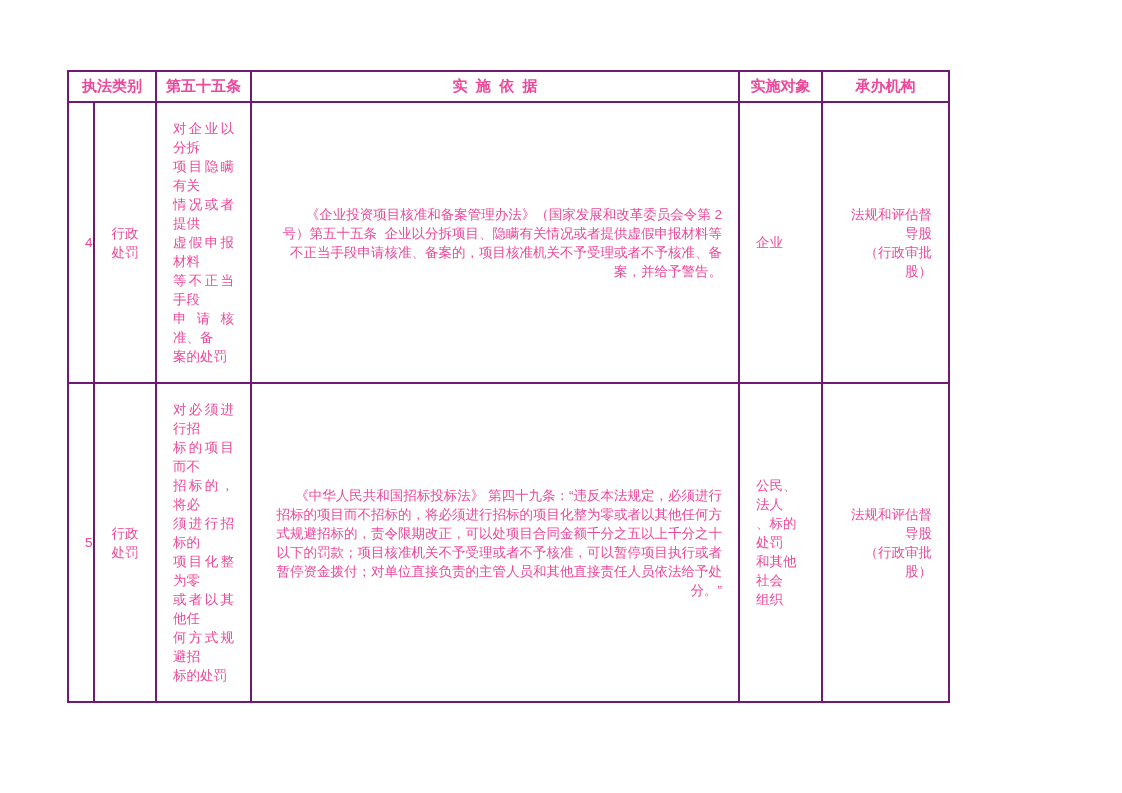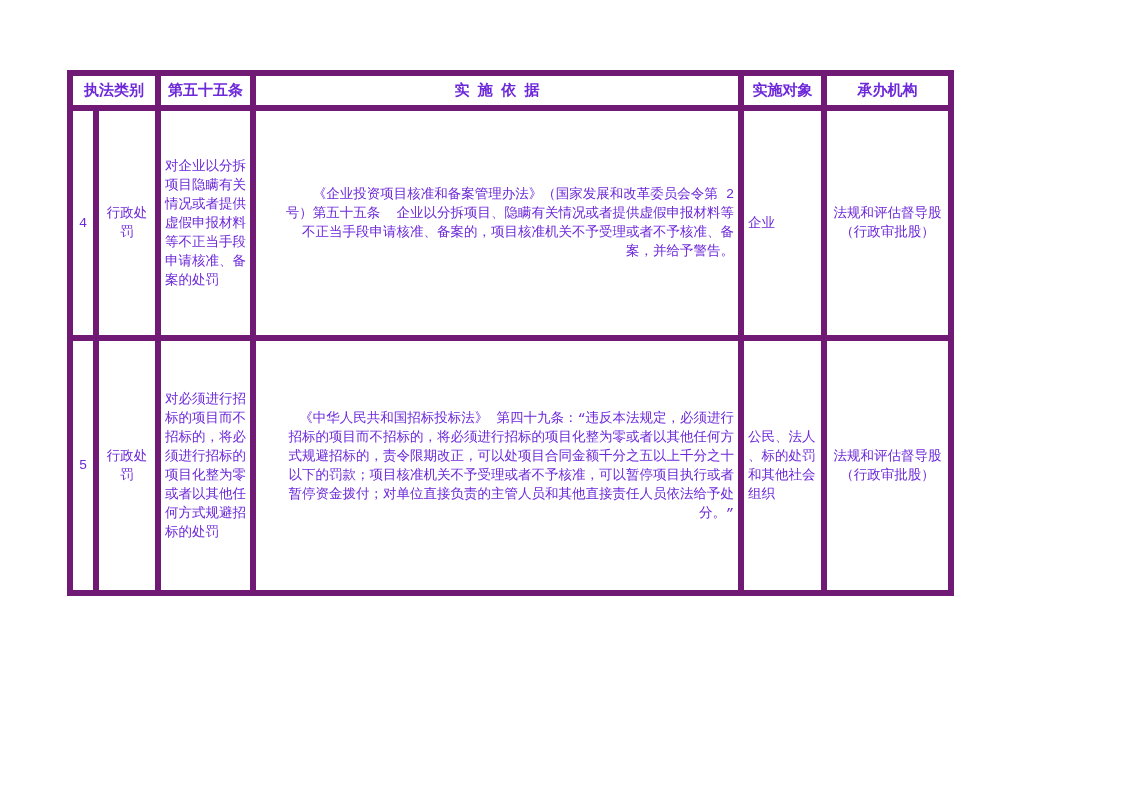--- a/index.html
+++ b/index.html
@@ -19,59 +19,59 @@
     left: 67px;
     top: 70px;
     width: 881px;
     table-layout: fixed;
     border-collapse: collapse;
     border: 2px solid #000000;
     background: #ffffff;
   }
   table.law-table th,
   table.law-table td {
-    border: 6px solid #701a75;
-    color: #6d28d9;
+    border: 2px solid #701a75;
+    color: #ec4899;
     vertical-align: middle;
     overflow: hidden;
   }
   table.law-table th {
     font-family: "Liberation Sans", sans-serif;
     font-weight: bold;
     font-size: 15px;
     height: 29px;
     text-align: center;
     white-space: pre;
     padding: 0;
   }
   table.law-table td {
-    font-family: Liberation Mono, monospace;
+    font-family: Liberation Sans, sans-serif;
     font-size: 13.5px;
     line-height: 19px;
     white-space: pre-wrap;
-    padding: 4px;
+    padding: 16px;
   }
   tr.row-a { height: 230px; }
   tr.row-b { height: 255px; }
   td.cell-no, td.cell-cat {
     text-align: center;
   }
   td.cell-item {
     text-align: justify;
     padding: 0 4px;
   }
   td.cell-basis {
     text-align: right;
     padding: 0 5px;
   }
   td.cell-target {
     padding: 0 1px;
   }
   td.cell-agency {
-    text-align: center;
+    text-align: right;
     padding: 0 2px;
     margin-top: 25px;
   }
 </style>
 </head>
 <body>
 
 <div class="page">
   <table class="law-table">
     <colgroup>

